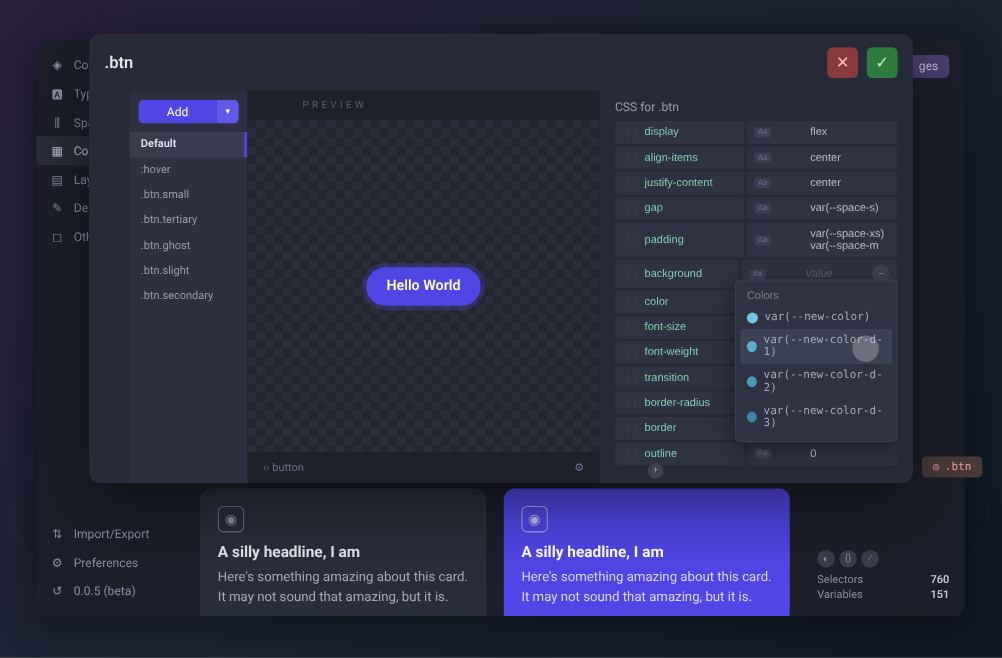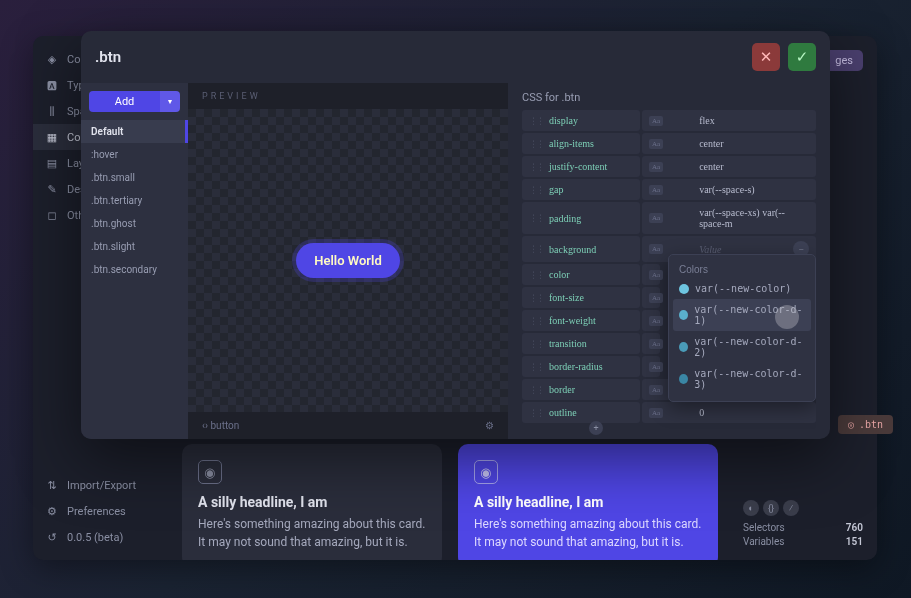--- a/index.html
+++ b/index.html
@@ -45,41 +45,41 @@
       width: 749px; height: 408px;
       background: #272a38; border-radius: 10px;
       box-shadow: 0 20px 60px rgba(0,0,0,.5);
       display: flex; flex-direction: column; overflow: hidden;
     }
     .modal-header { display: flex; align-items: center; padding: 12px 14px; }
     .modal-title { font-size: 15px; font-weight: 600; color: #e1e3ed; flex: 1; }
     .modal-close { width: 28px; height: 28px; background: #8b3a3a; border-radius: 5px; display: flex; align-items: center; justify-content: center; margin-right: 8px; cursor: pointer; color: #ffb8b8; font-size: 15px; }
     .modal-ok { width: 28px; height: 28px; background: #2f7a3f; border-radius: 5px; display: flex; align-items: center; justify-content: center; cursor: pointer; color: #b8f7c4; font-size: 15px; }
     .modal-body { display: flex; flex: 1; min-height: 0; }
-    .variants-col { width: 107px; background: #2d3040; padding: 0; font-size: 10px; color: #989db2; }
+    .variants-col { width: 107px; background: #2d3040; padding: 0; font-size: 10px; color: #989db2; margin-left: 37px; }
     .add-row { display: flex; padding: 8px; gap: 0; }
     .add-btn { flex: 1; background: #4f46e5; color: #fff; padding: 4px 0; border-radius: 4px 0 0 4px; font-size: 11px; text-align: center; cursor: pointer; }
     .add-drop { width: 20px; background: #6058e8; border-radius: 0 4px 4px 0; display: flex; align-items: center; justify-content: center; font-size: 8px; color: #fff; cursor: pointer; }
     .variant-item { padding: 6px 10px; cursor: pointer; white-space: nowrap; overflow: hidden; text-overflow: ellipsis; }
     .variant-item.active { background: #383c4e; color: #e1e3ed; font-weight: 600; border-right: 3px solid #4f46e5; }
     .preview-col { width: 320px; display: flex; flex-direction: column; background: #1e2029; }
-    .preview-label { font-size: 9px; letter-spacing: 3px; color: #5a5e73; padding: 8px 14px; }
+    .preview-label { font-size: 9px; letter-spacing: 3px; color: #5a5e73; padding: 8px 14px; margin-left: 36px; }
     .preview-canvas {
       flex: 1;
       display: flex; align-items: center; justify-content: center;
       background-image: repeating-conic-gradient(#2a2d3a 0% 25%, #23262f 0% 50%);
       background-size: 16px 16px;
       margin: 0 0 0 0; position: relative;
     }
     .hello-btn { background: #4f46e5; color: #fef9c3; padding: 10px 18px; border-radius: 20px; font-size: 13px; font-weight: 600; box-shadow: 0 0 0 4px rgba(79,70,229,.25); }
     .preview-footer { display: flex; align-items: center; justify-content: space-between; padding: 8px 14px; font-size: 10px; color: #6b708a; }
     .css-col { flex: 1; display: flex; flex-direction: column; padding: 0 14px 10px; min-width: 0; }
     .css-title { font-size: 11px; color: #989db2; padding: 8px 0 6px; }
     .css-rows { flex: 1; overflow: hidden; display: flex; flex-direction: column; gap: 2px; position: relative; }
-    .css-row { display: flex; gap: 2px; font-size: 10px; font-family: Liberation Serif, serif; position: relative; }
+    .css-row { display: flex; gap: 2px; font-size: 10px; font-family: Liberation Sans, sans-serif; position: relative; }
     .css-cell { background: #2f3242; padding: 5px 7px; border-radius: 3px; display: flex; align-items: center; gap: 6px; }
     .css-grip { color: #4a4e62; font-size: 9px; letter-spacing: -2px; }
     .css-prop { width: 118px; color: #7dcfb6; }
     .css-val { flex: 1; color: #b8bccf; gap: 36px; }
     .css-badge { font-size: 7px; background: #3c4054; padding: 1px 3px; border-radius: 2px; color: #6b708a; }
     .css-input { color: #5a5e73; font-style: italic; }
     .remove-btn { width: 16px; height: 16px; background: #3c4054; border-radius: 50%; display: flex; align-items: center; justify-content: center; font-size: 9px; color: #8a8fa3; cursor: pointer; margin-left: auto; }
     .dropdown { position: absolute; right: 0; top: 144px; width: 148px; background: #2f3242; border: 1px solid #3c4054; border-radius: 5px; padding: 6px 0; font-size: 10px; font-family: ui-monospace, monospace; z-index: 10; box-shadow: 0 6px 20px rgba(0,0,0,.4); }
     .dd-section { padding: 3px 10px; color: #7a7f96; font-size: 10px; font-family: -apple-system, sans-serif; }
     .dd-item { padding: 5px 10px; display: flex; align-items: center; gap: 6px; cursor: pointer; color: #a5a9bd; }

